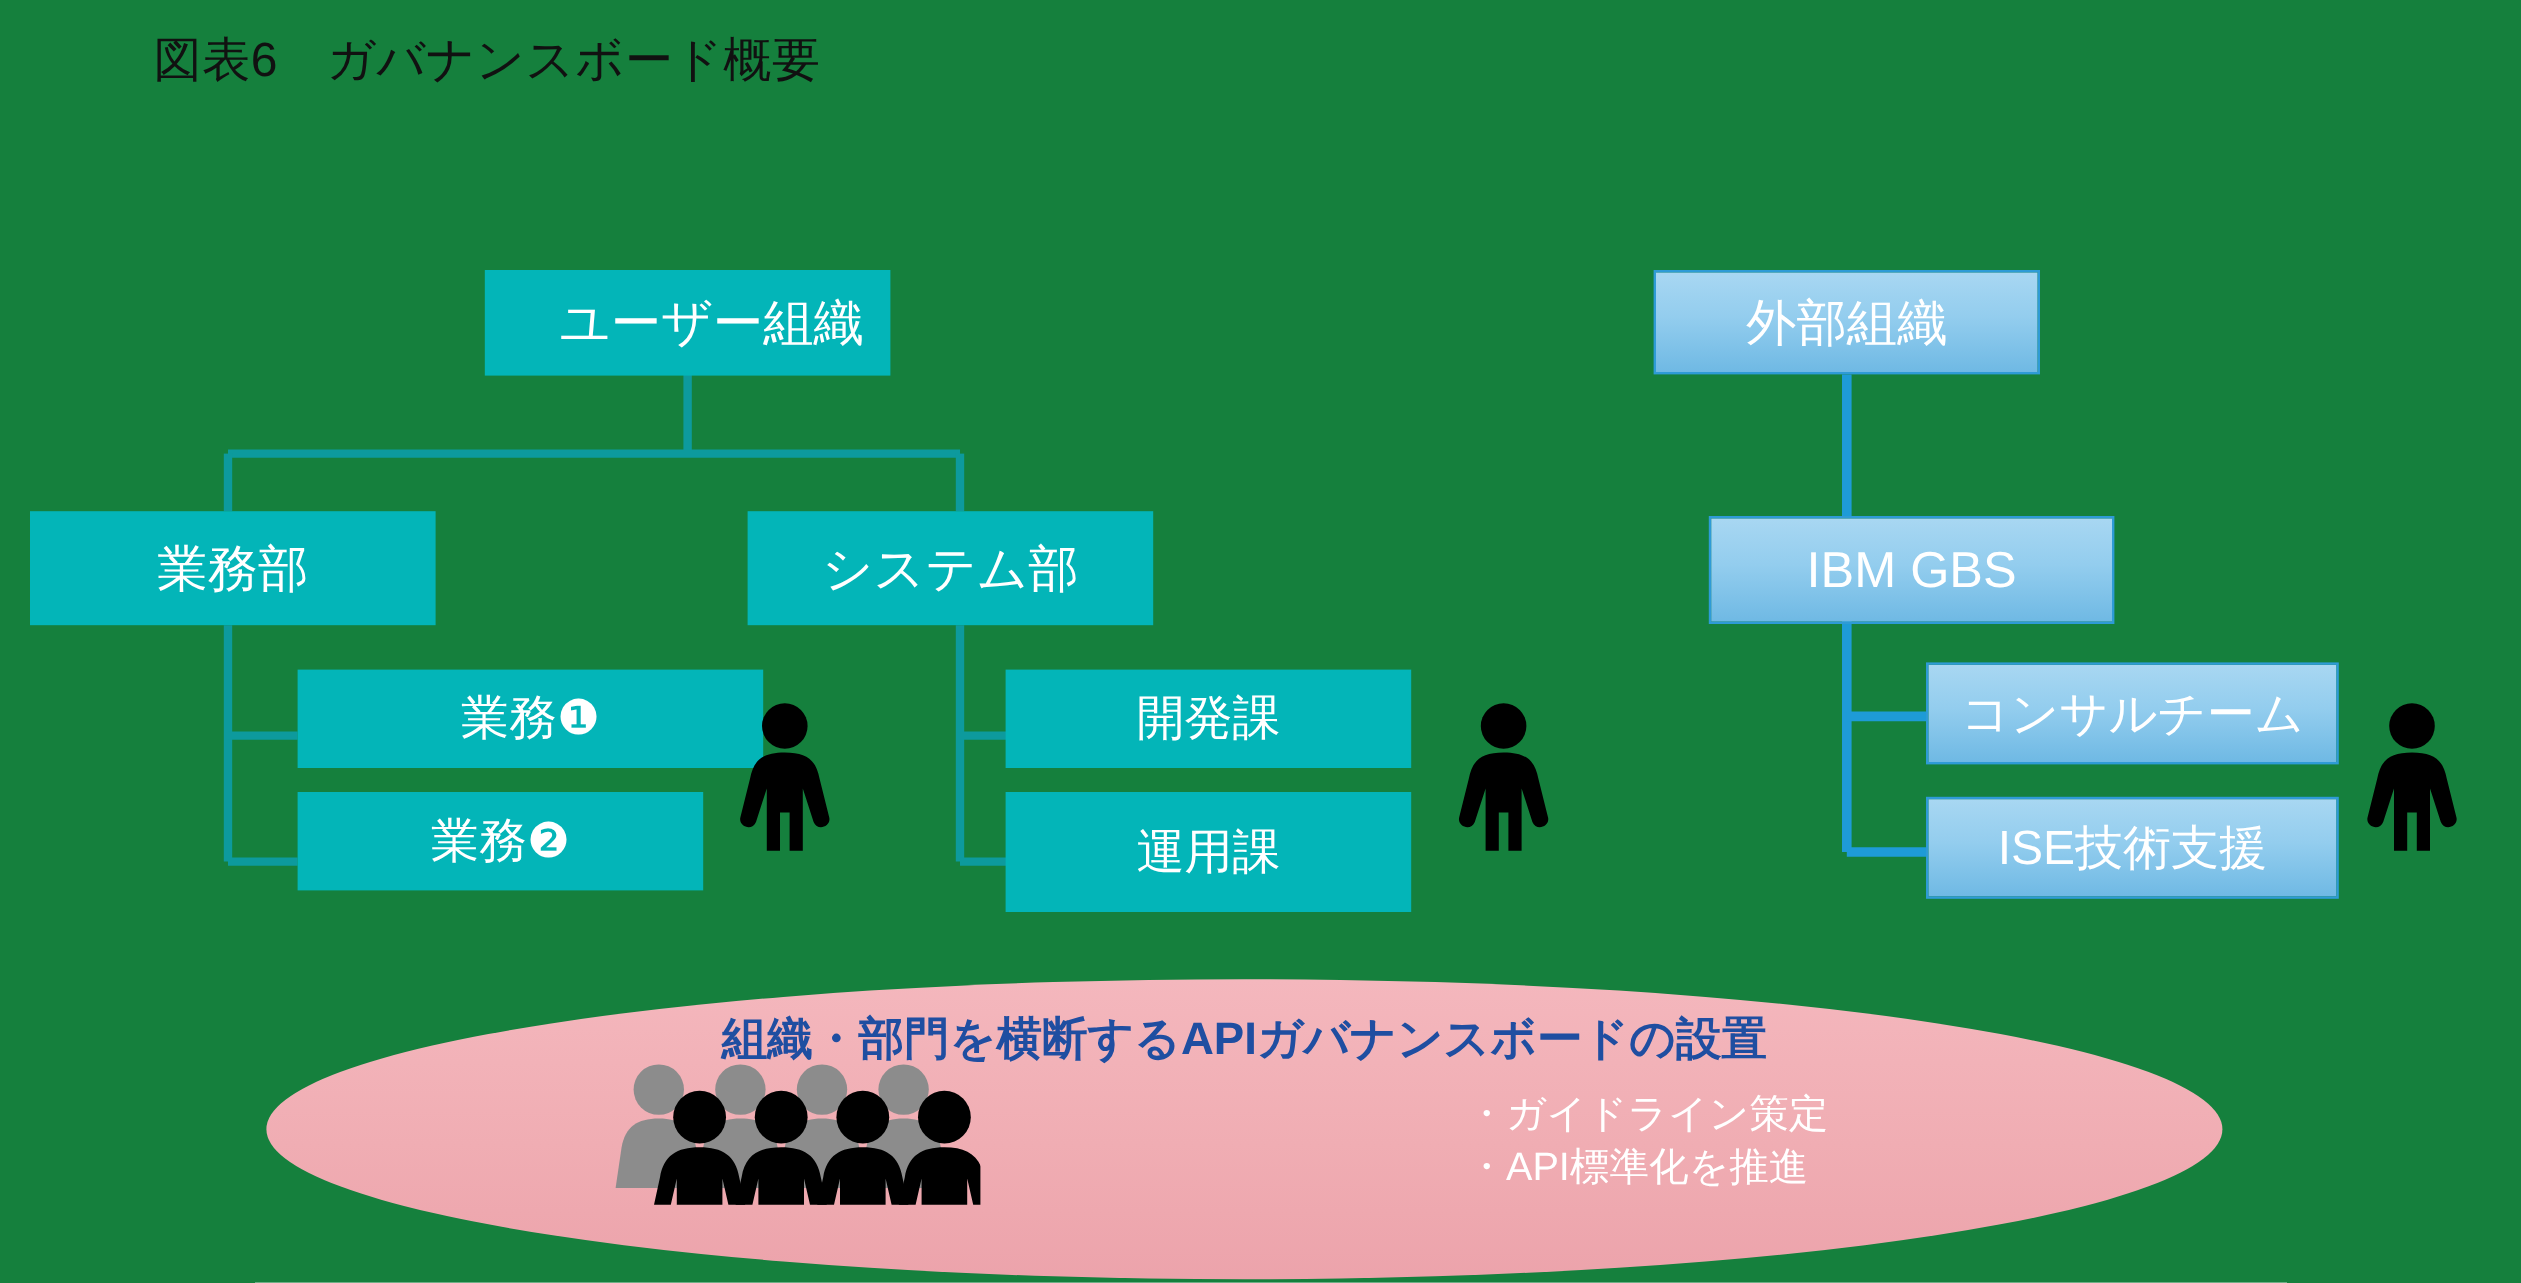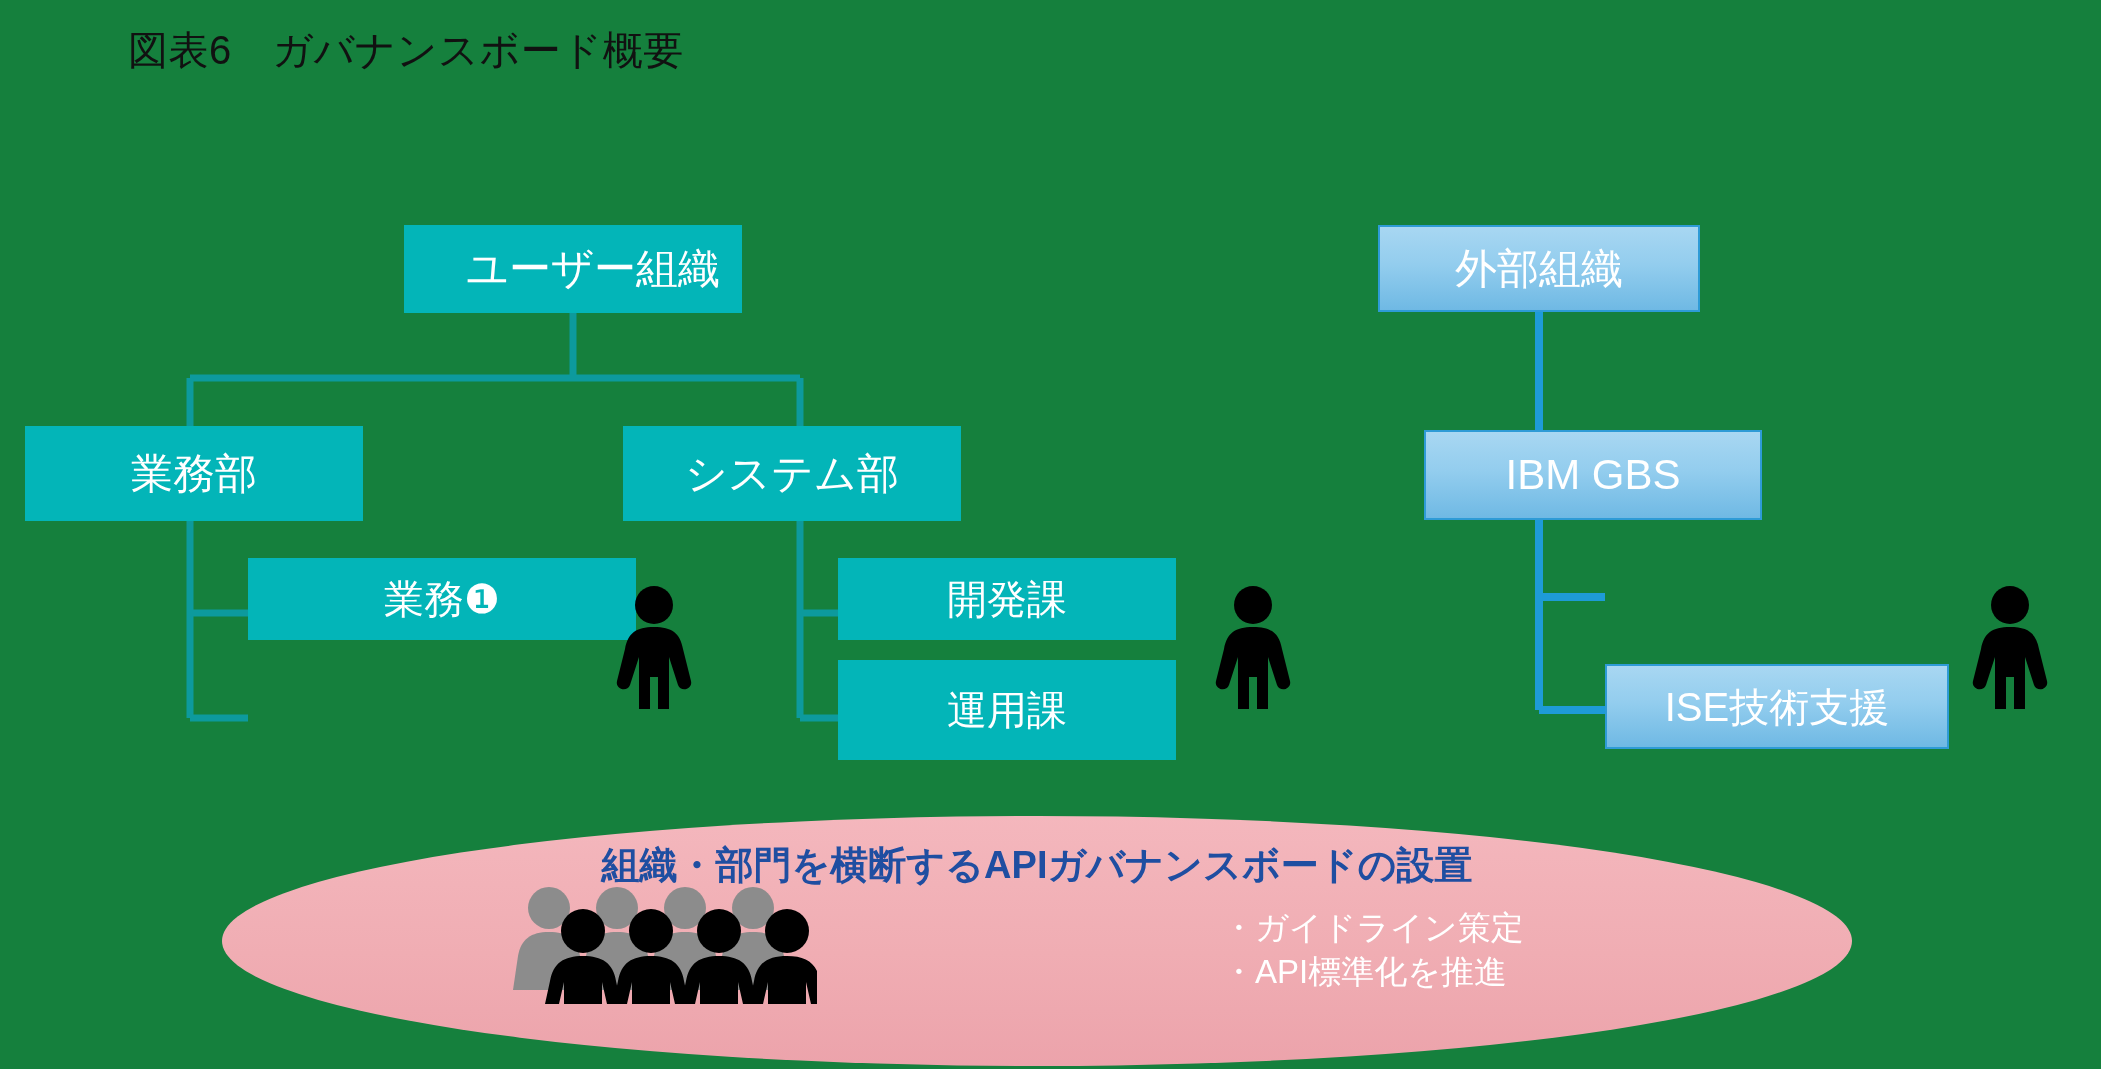--- a/index.html
+++ b/index.html
@@ -150,37 +150,43 @@
   </div>
 
   <div class="node teal lvl2" style="left:623px; top:426px; width:338px; height:95px;">
     <span class="label">システム部</span>
   </div>
 
   <div class="node teal lvl3" style="left:248px; top:558px; width:388px; height:82px;">
     <span class="label">業務❶</span>
   </div>
 
+  <div class="node teal lvl3" style="left:248px; top:660px; width:338px; height:82px;">
+    <span class="label">業務❷</span>
+  </div>
 
   <div class="node teal lvl3" style="left:838px; top:558px; width:338px; height:82px;">
     <span class="label">開発課</span>
   </div>
 
   <div class="node teal lvl3" style="left:838px; top:660px; width:338px; height:100px;">
     <span class="label">運用課</span>
   </div>
 
   <div class="node blue lvl1" style="left:1378px; top:225px; width:322px; height:87px;">
     <span class="label">外部組織</span>
   </div>
 
   <div class="node blue lvl2" style="left:1424px; top:430px; width:338px; height:90px;text-align:center;">
     <span class="label">IBM GBS</span>
   </div>
 
+  <div class="node blue lvl3" style="left:1605px; top:552px; width:344px; height:85px;">
+    <span class="label">コンサルチーム</span>
+  </div>
 
   <div class="node blue lvl3" style="left:1605px; top:664px; width:344px; height:85px;">
     <span class="label">ISE技術支援</span>
   </div>
 
   <div class="person" style="left:612px; top:585px;">
     <svg width="84" height="126" viewBox="0 0 84 126">
       <circle cx="42" cy="20" r="19" fill="#000000"></circle>
       <path d="M42 42 C 24 42 16 48 13 64 L 5 96 C 3 104 15 108 18 100 L 27 72 L 27 124 L 38 124 L 38 92 L 46 92 L 46 124 L 57 124 L 57 72 L 66 100 C 69 108 81 104 79 96 L 71 64 C 68 48 60 42 42 42 Z" fill="#000000"></path>
     </svg>

